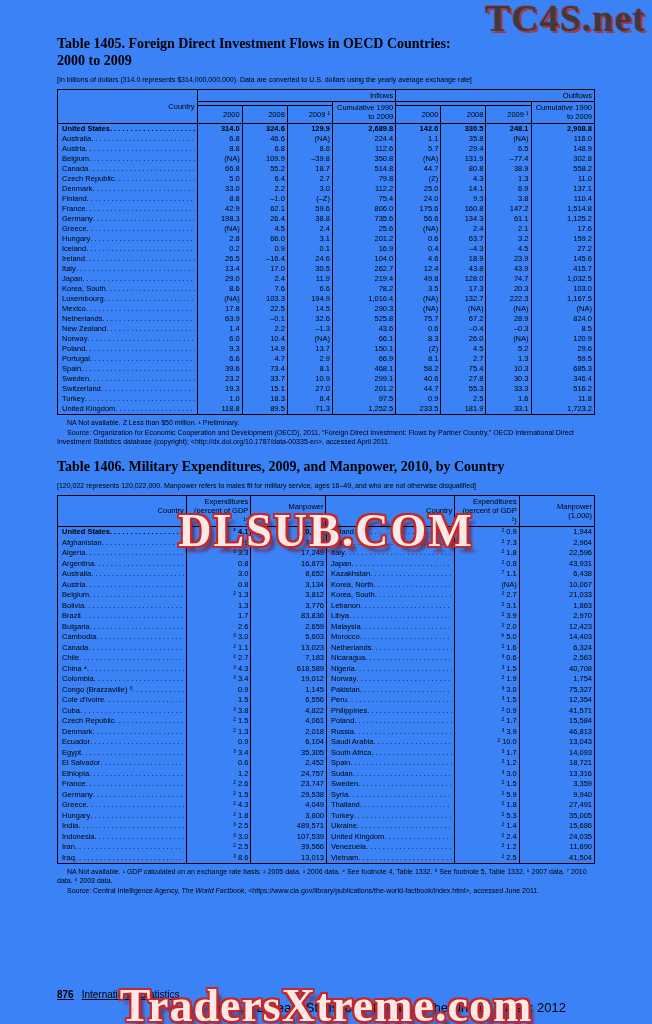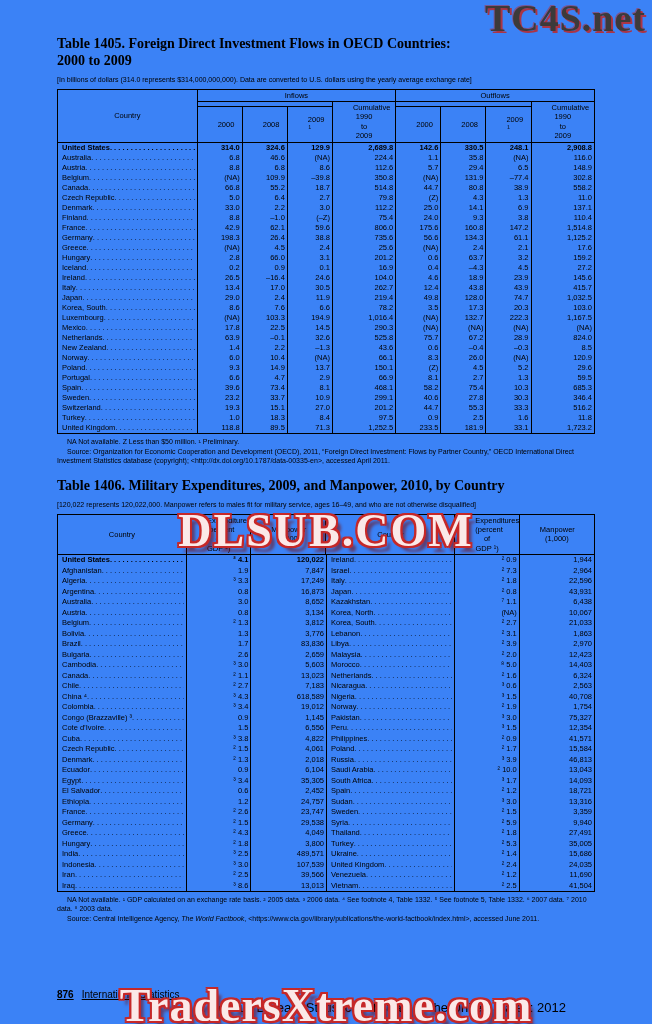--- a/index.html
+++ b/index.html
@@ -6,22 +6,22 @@
   .page{position:relative;width:652px;height:1024px;margin:0 auto;background:#3b82f6;overflow:hidden;
         font-family:"Liberation Sans",sans-serif;color:#000;}
   .content{padding:36px 57px 0 57px;}
 
   
   .tbl-title{font-family:"Liberation Serif",serif;font-weight:bold;font-size:14px;line-height:1.2;margin:0 0 5px 0;}
   .bracket-note{font-size:7px;line-height:1.3;margin:0 0 5px 0;}
 
   
   table{width:100%;border-collapse:collapse;table-layout:fixed;border:1px solid #000;margin:0 0 3px 0;}
-  thead th{font-size:7.5px;font-weight:normal;border:1px solid #000;padding:1px 20px;
-           text-align:center;vertical-align:middle;line-height:1.25;}
+  thead th{font-size:7.5px;font-weight:normal;border:1px solid #000;padding:1px 2px;
+           text-align:right;vertical-align:middle;line-height:1.25;}
   thead th span{display:block;}
   tbody td{font-size:7.5px;line-height:10px;padding:0 2px;vertical-align:bottom;}
   tbody td + td{border-left:1px solid #000;}
   td.num{text-align:right;}
   .cname{display:flex;align-items:baseline;overflow:hidden;}
   .cname .nm{white-space:nowrap;padding-left:2px;}
   .cname .dots{flex:1;overflow:hidden;white-space:nowrap;}
   .cname .dots::after{content:" . . . . . . . . . . . . . . . . . . . . . . . . . . . . . . . . . . . . . . . . . . . . .";}
   tr.bold td, td.b{font-weight:bold;}
   .t1406 tbody td{line-height:10.5px;}

